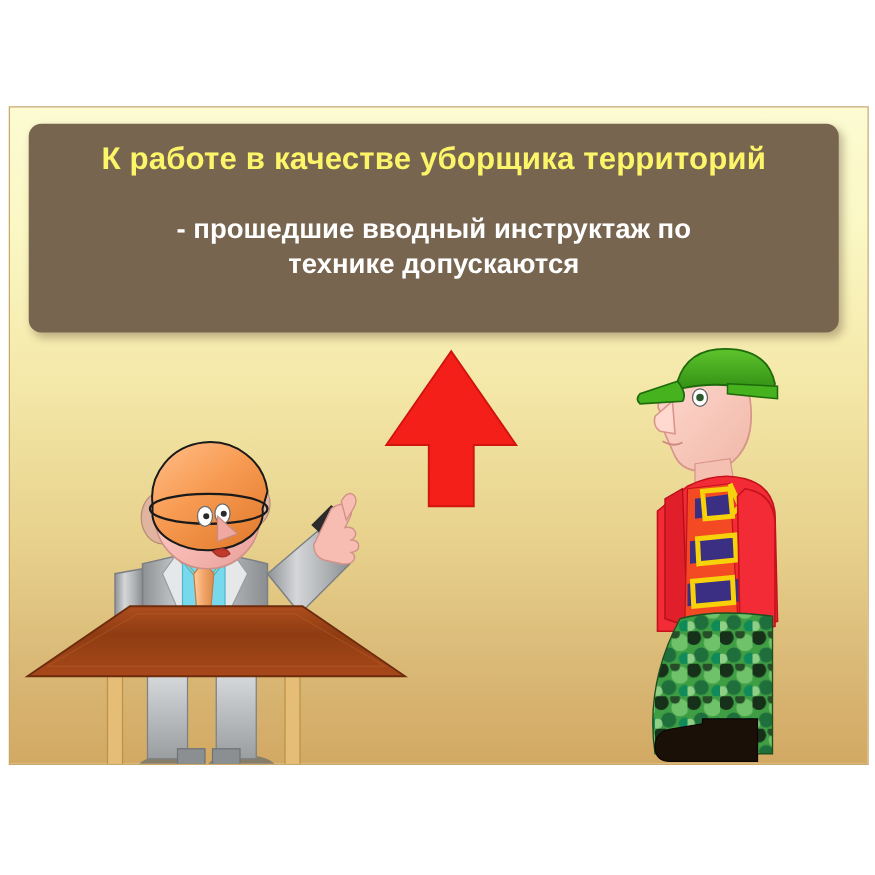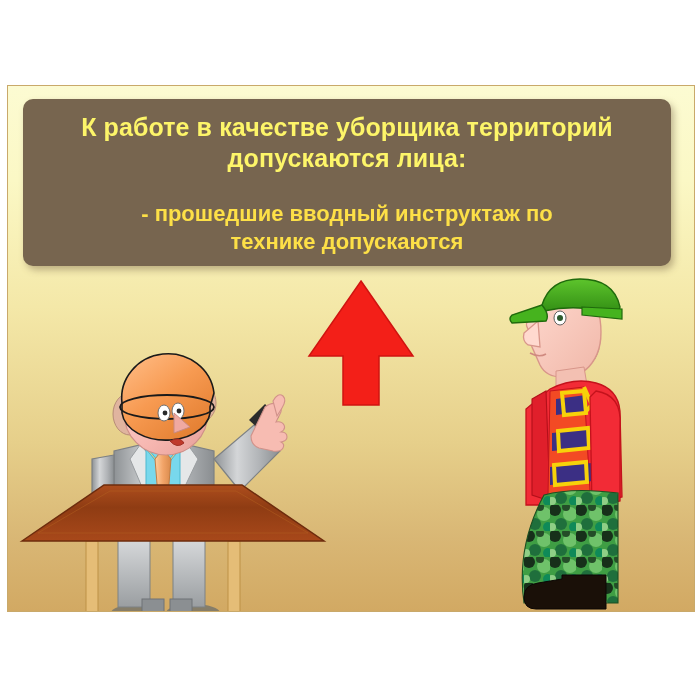--- a/index.html
+++ b/index.html
@@ -27,21 +27,21 @@
     box-sizing:border-box;
     padding-top:8px;
   }
   .tb-title{
     color:#fdf569;
     font-size:25px;line-height:31px;font-weight:bold;
     letter-spacing:.1px;
     margin:5px 14px 0 14px;
   }
   .tb-body{
-    color:#fde047;
+    color:#ffffff;
     font-size:22px;line-height:28px;font-weight:bold;
     margin:26px 18px 0 18px;
   }
 
   
   .arrow{position:absolute;left:298px;top:192px;width:110px;height:130px;}
 
   
   .fig{position:absolute;}
   .man-desk{left:10px;top:255px;width:310px;height:290px;}
@@ -50,21 +50,20 @@
 </head>
 <body>
 
 <div class="stage">
 
   <div class="poster">
 
     <div class="textbox">
       <div class="tb-title">
         <div>К работе в качестве уборщика территорий</div>
-        <div>допускаются лица:</div>
       </div>
       <div class="tb-body">
         <div>- прошедшие вводный инструктаж по</div>
         <div>технике допускаются</div>
       </div>
     </div>
 
     <svg class="arrow" viewBox="0 0 110 130">
       <polygon points="55,3 107,78 73,78 73,127 37,127 37,78 3,78" fill="#f31f18" stroke="#d01410" stroke-width="1.5"></polygon>
     </svg>

